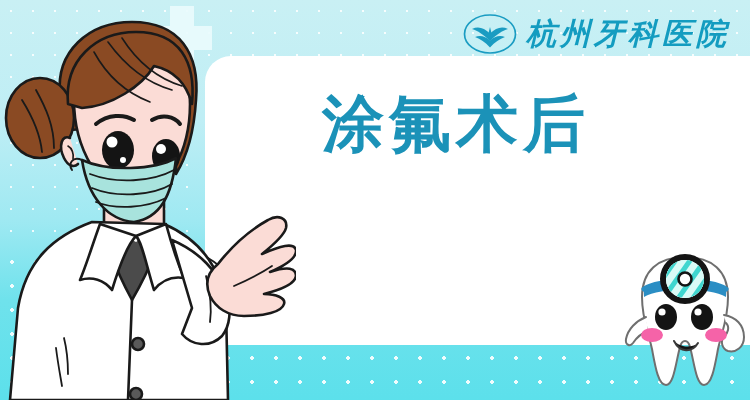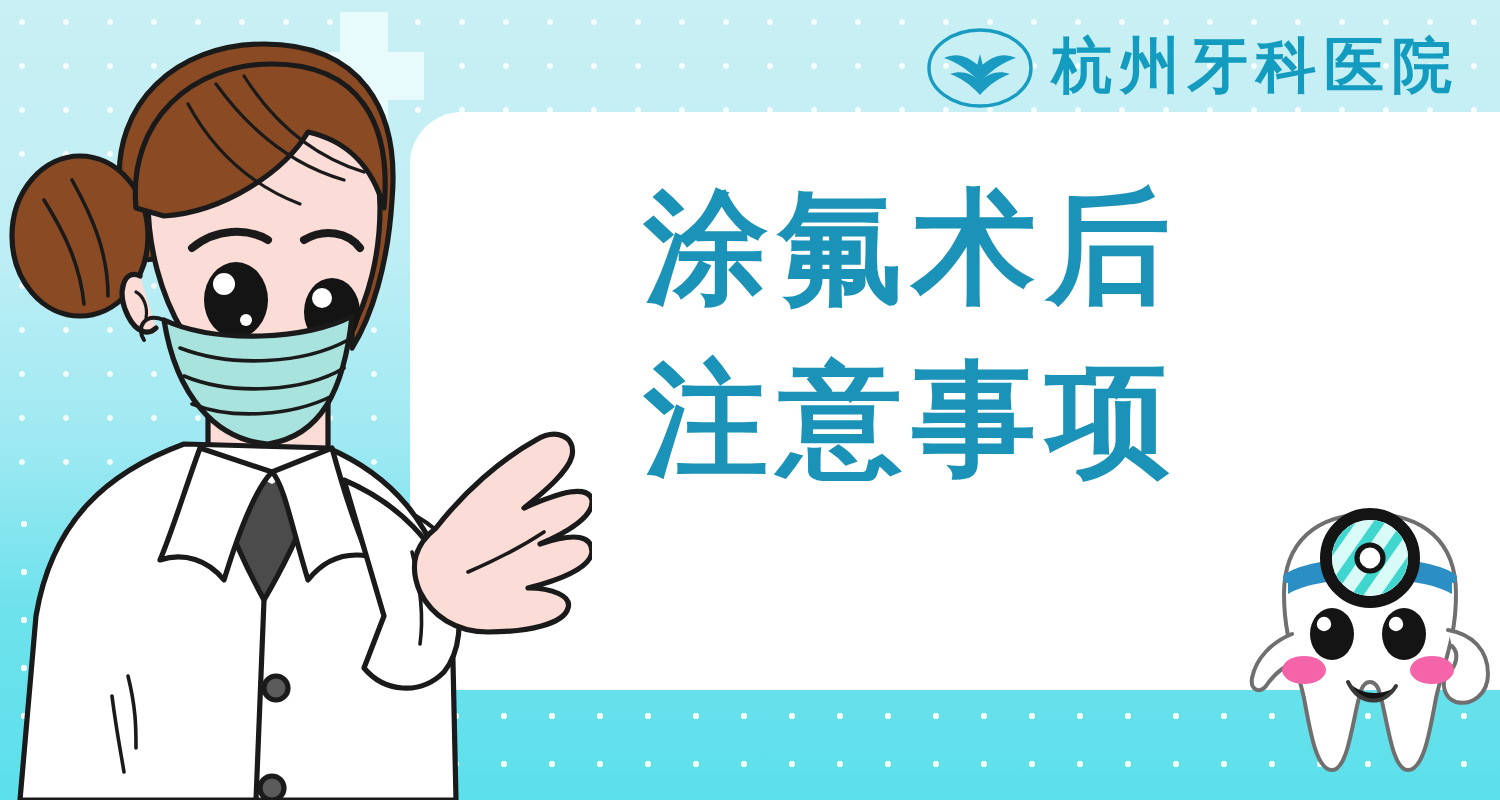--- a/index.html
+++ b/index.html
@@ -51,21 +51,21 @@
     border-top-left-radius:26px;
   }
 
   
   .logo{
     position:absolute;left:462px;top:12px;
     display:flex;align-items:center;gap:8px;
     z-index:6;
   }
   .logo-emblem{width:56px;height:44px;flex:0 0 auto;}
-  .logo-text{display:flex;flex-direction:row;line-height:1;}
+  .logo-text{display:flex;flex-direction:row;line-height:1;font-style:italic;}
   .logo-cn{
     font-size:30px;font-weight:700;color:#139cc0;letter-spacing:4px;
     font-family:"DejaVu Sans","Liberation Sans",sans-serif;
   }
   .logo-en{
     margin-top:4px;
     font-size:10.5px;font-weight:700;color:#2fb4d2;letter-spacing:2.1px;
     font-family:"Liberation Sans",sans-serif;
   }
 
@@ -118,21 +118,20 @@
       <path d="M26 50 C37 46 47 49 56 57 C65 49 75 46 86 50 C75 54 66 60 56 71 C46 60 37 54 26 50 Z" fill="#1a9cc2"></path>
       <path d="M56 30 L52 46 L60 46 Z" fill="#1a9cc2"></path>
     </svg>
     <div class="logo-text">
       <div class="logo-cn">杭州牙科医院</div>
     </div>
   </div>
 
   <div class="headline">
     <div class="line">涂氟术后</div>
-    <div class="line">注意事项</div>
   </div>
 
   <svg class="doctor" viewBox="0 0 300 392">
     <g stroke="#1a1a1a" stroke-width="2.6" stroke-linejoin="round" stroke-linecap="round">
 
       <path d="M108 188 L108 228 L168 228 L168 182 Z" fill="#fbdcd6"></path>
 
       <path d="M96 214 C58 228 30 252 22 300 L14 392 L232 392 L230 300 C224 252 196 228 168 216 Z" fill="#ffffff"></path>
 
       <path d="M108 218 C112 244 124 270 136 292 C150 268 162 242 166 218 L140 234 Z" fill="#4b4b4b" stroke="none"></path>

